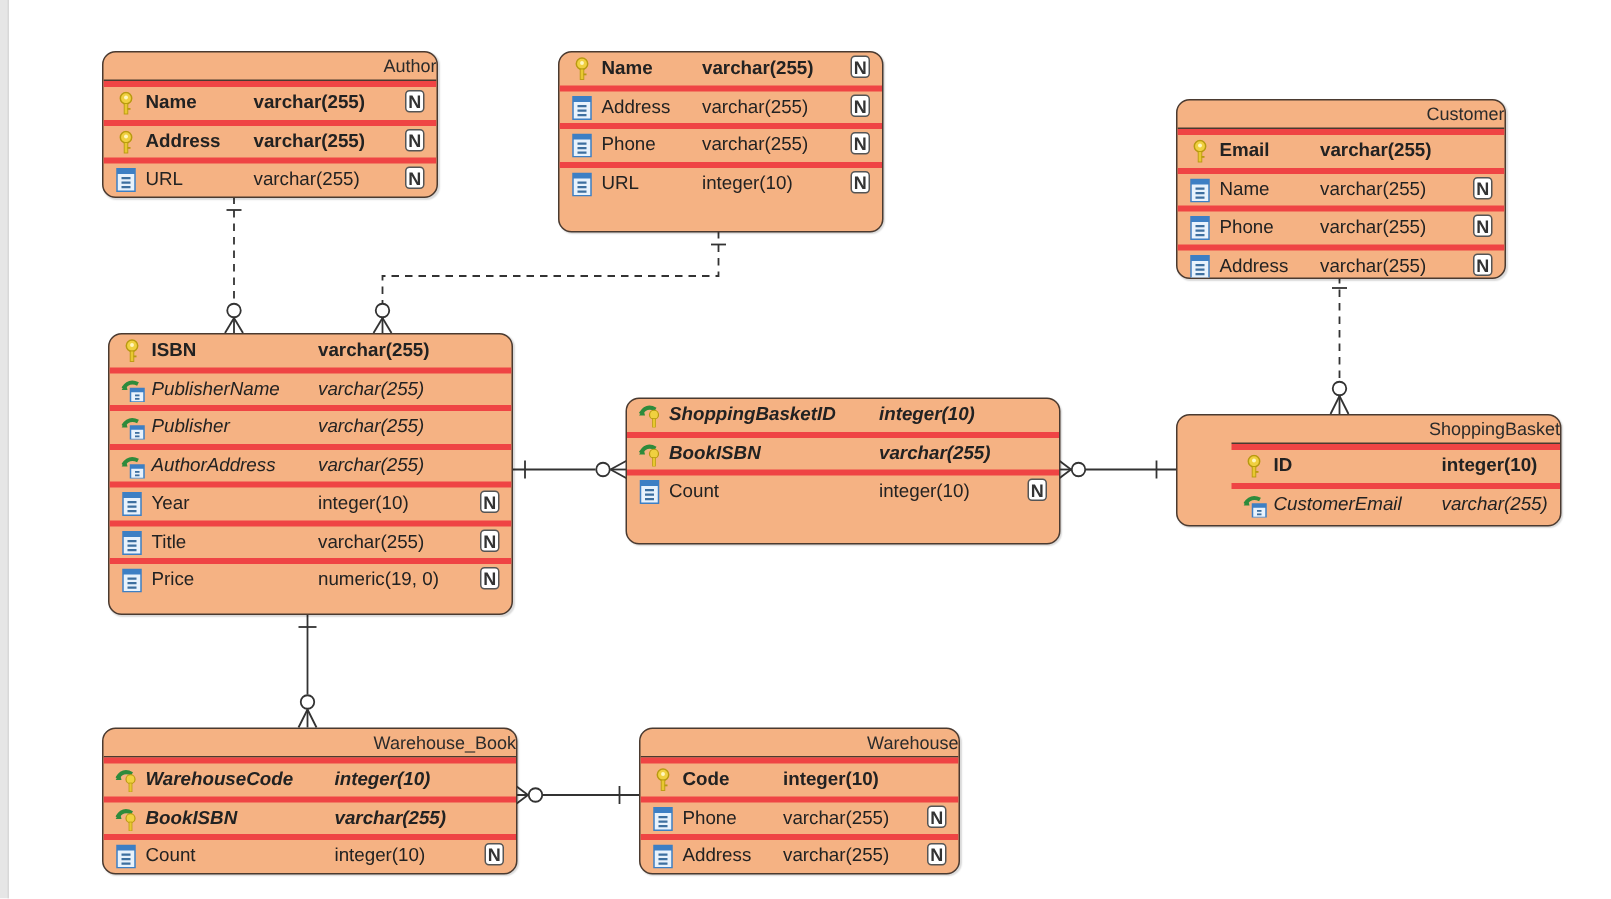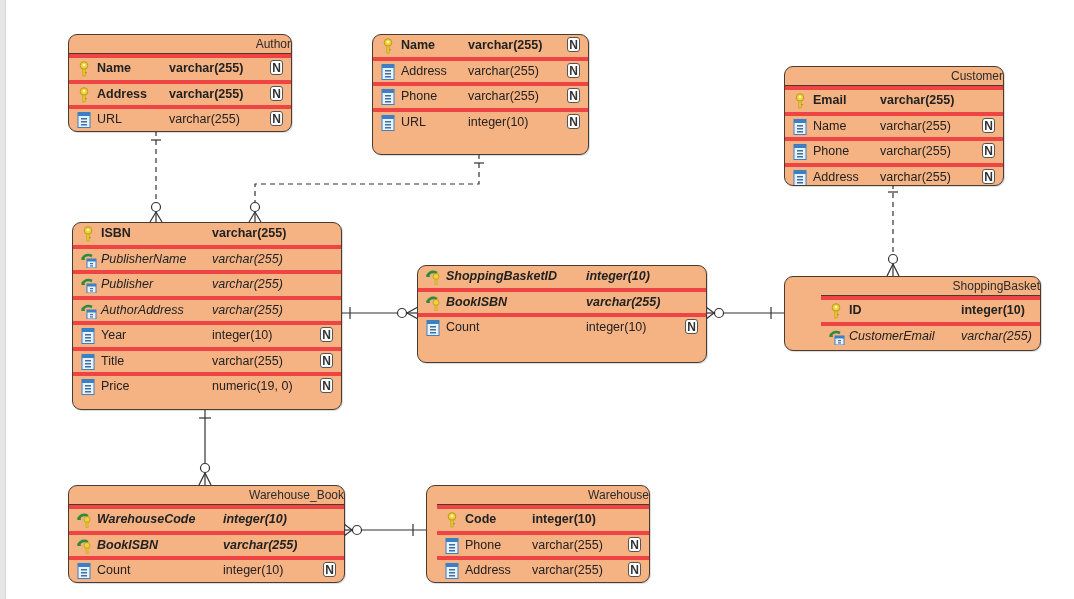--- a/index.html
+++ b/index.html
@@ -491,21 +491,21 @@
         </svg>
 </span>
       <span class="nm ">Count</span>
       <span class="ty " style="left: 154px;">integer(10)</span>
       <span class="nn">
         <span class="nbox">N</span>
       </span>
     </div>
   </div>
 
-<div class="entity" style="left:426px; top:485px; width:212px; height:96px;padding-left:10px;">
+<div class="entity" style="left:426px; top:485px; width:212px; height:96px;">
   <div class="title">Warehouse</div>
 <div class="row">
       <span class="ic">
   <svg viewBox="0 0 14 16" width="14" height="16">
           <circle cx="7" cy="4.5" r="3.8" fill="#f0d040" stroke="#b89a10" stroke-width="1"></circle>
           <circle cx="7" cy="4" r="1.3" fill="#fff6c0"></circle>
           <rect x="5.8" y="8" width="2.4" height="7" fill="#e8c830" stroke="#b89a10" stroke-width="0.6"></rect>
           <rect x="8" y="11" width="2" height="1.2" fill="#b89a10"></rect>
         </svg>
 </span>

